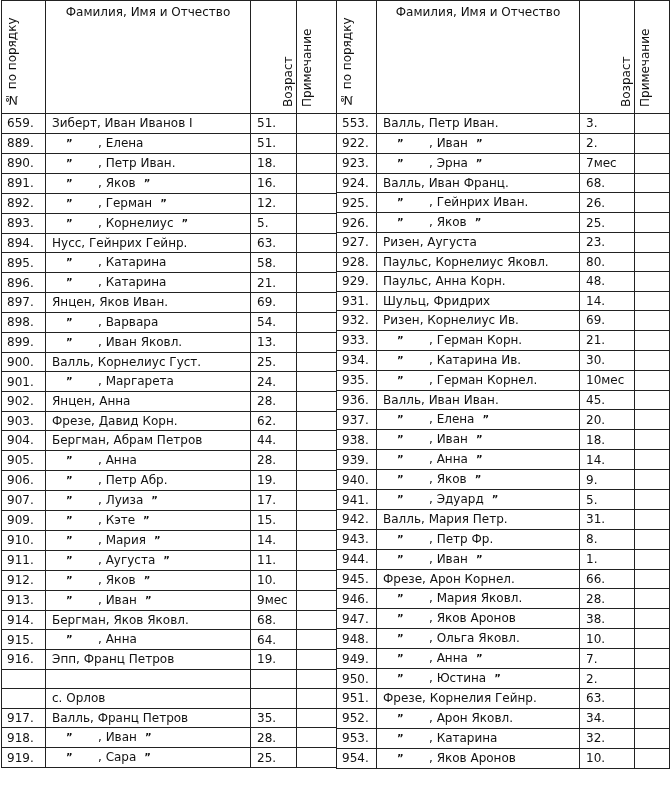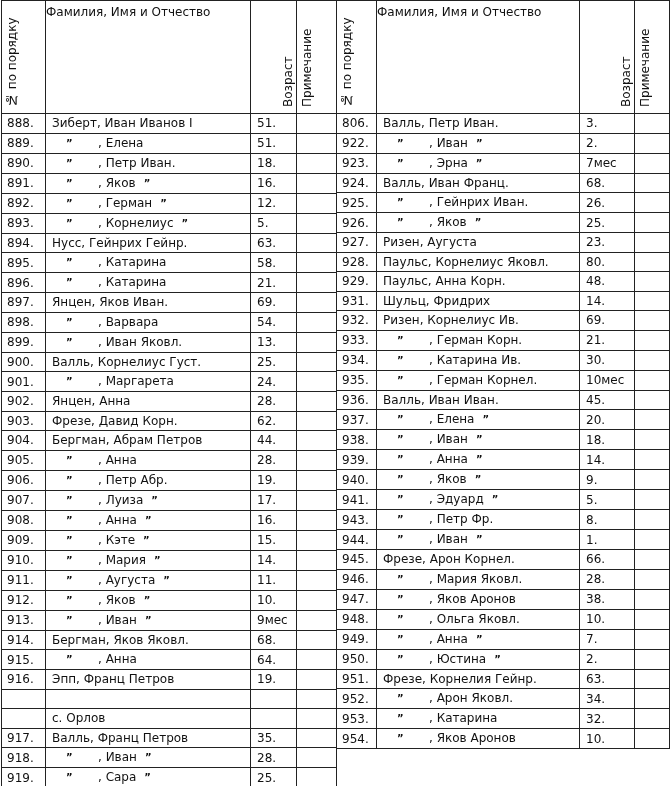--- a/index.html
+++ b/index.html
@@ -2,21 +2,21 @@
 <html><head>
 <meta charset="utf-8">
 <style>
   html,body{margin:0;padding:0;background:#fff;}
   body{width:670px;height:786px;overflow:hidden;position:relative;font-family:"DejaVu Sans",sans-serif;color:#111;}
   .tbl{position:absolute;top:0;border-collapse:collapse;table-layout:fixed;}
   .tbl td,.tbl th{border:1px solid #222;padding:0;font-size:12px;line-height:18px;height:18.5px;white-space:nowrap;overflow:hidden;font-weight:normal;}
   .tbl th{height:100px;vertical-align:top;}
   .vt{writing-mode:vertical-rl;transform:rotate(180deg);text-align:left;padding:6px 0 !important;}
   .vt span{display:inline-block;}
-  .th-name{text-align:left;padding-top:2px !important;}
+  .th-name{text-align:center;padding-top:2px !important;}
   .th-age{vertical-align:bottom !important;}
   .num{padding-left:5px !important;}
   .name{padding-left:6px !important;}
   .age{padding-left:6px !important;}
   .ditto{display:inline-block;width:32px;padding-left:14px;font-size:10px;font-weight:bold;letter-spacing:-1px;}
   .ditto2{font-size:10px;font-weight:bold;letter-spacing:-1px;padding-left:8px;}
   .bold{font-weight:bold;}
   #left{left:1px;width:335px;}
   #right{left:336px;width:333px;}
 </style>
@@ -33,21 +33,21 @@
   <thead>
     <tr>
       <th class="vt"><span>№ по порядку</span></th>
       <th class="th-name">Фамилия, Имя и Отчество</th>
       <th class="vt th-age"><span>Возраст</span></th>
       <th class="vt"><span>Примечание</span></th>
     </tr>
   </thead>
   <tbody id="left-body">
       <tr>
-        <td class="num">888.</td>
+        <td class="num">659.</td>
         <td class="name"><span>Зиберт, Иван Иванов I</span></td>
         <td class="age">51.</td>
         <td></td>
       </tr>
       <tr>
         <td class="num">889.</td>
         <td class="name"><span class="ditto">”</span><span>, Елена</span></td>
         <td class="age">51.</td>
         <td></td>
       </tr>
@@ -150,26 +150,20 @@
       <tr>
         <td class="num">906.</td>
         <td class="name"><span class="ditto">”</span><span>, Петр Абр.</span></td>
         <td class="age">19.</td>
         <td></td>
       </tr>
       <tr>
         <td class="num">907.</td>
         <td class="name"><span class="ditto">”</span><span>, Луиза</span><span class="ditto2">”</span></td>
         <td class="age">17.</td>
-        <td></td>
-      </tr>
-      <tr>
-        <td class="num">908.</td>
-        <td class="name"><span class="ditto">”</span><span>, Анна</span><span class="ditto2">”</span></td>
-        <td class="age">16.</td>
         <td></td>
       </tr>
       <tr>
         <td class="num">909.</td>
         <td class="name"><span class="ditto">”</span><span>, Кэте</span><span class="ditto2">”</span></td>
         <td class="age">15.</td>
         <td></td>
       </tr>
       <tr>
         <td class="num">910.</td>
@@ -256,21 +250,21 @@
   <thead>
     <tr>
       <th class="vt"><span>№ по порядку</span></th>
       <th class="th-name">Фамилия, Имя и Отчество</th>
       <th class="vt th-age"><span>Возраст</span></th>
       <th class="vt"><span>Примечание</span></th>
     </tr>
   </thead>
   <tbody id="right-body">
       <tr>
-        <td class="num">806.</td>
+        <td class="num">553.</td>
         <td class="name"><span>Валль, Петр Иван.</span></td>
         <td class="age">3.</td>
         <td></td>
       </tr>
       <tr>
         <td class="num">922.</td>
         <td class="name"><span class="ditto">”</span><span>, Иван</span><span class="ditto2">”</span></td>
         <td class="age">2.</td>
         <td></td>
       </tr>
@@ -373,20 +367,26 @@
       <tr>
         <td class="num">940.</td>
         <td class="name"><span class="ditto">”</span><span>, Яков</span><span class="ditto2">”</span></td>
         <td class="age">9.</td>
         <td></td>
       </tr>
       <tr>
         <td class="num">941.</td>
         <td class="name"><span class="ditto">”</span><span>, Эдуард</span><span class="ditto2">”</span></td>
         <td class="age">5.</td>
+        <td></td>
+      </tr>
+      <tr>
+        <td class="num">942.</td>
+        <td class="name"><span>Валль, Мария Петр.</span></td>
+        <td class="age">31.</td>
         <td></td>
       </tr>
       <tr>
         <td class="num">943.</td>
         <td class="name"><span class="ditto">”</span><span>, Петр Фр.</span></td>
         <td class="age">8.</td>
         <td></td>
       </tr>
       <tr>
         <td class="num">944.</td>

